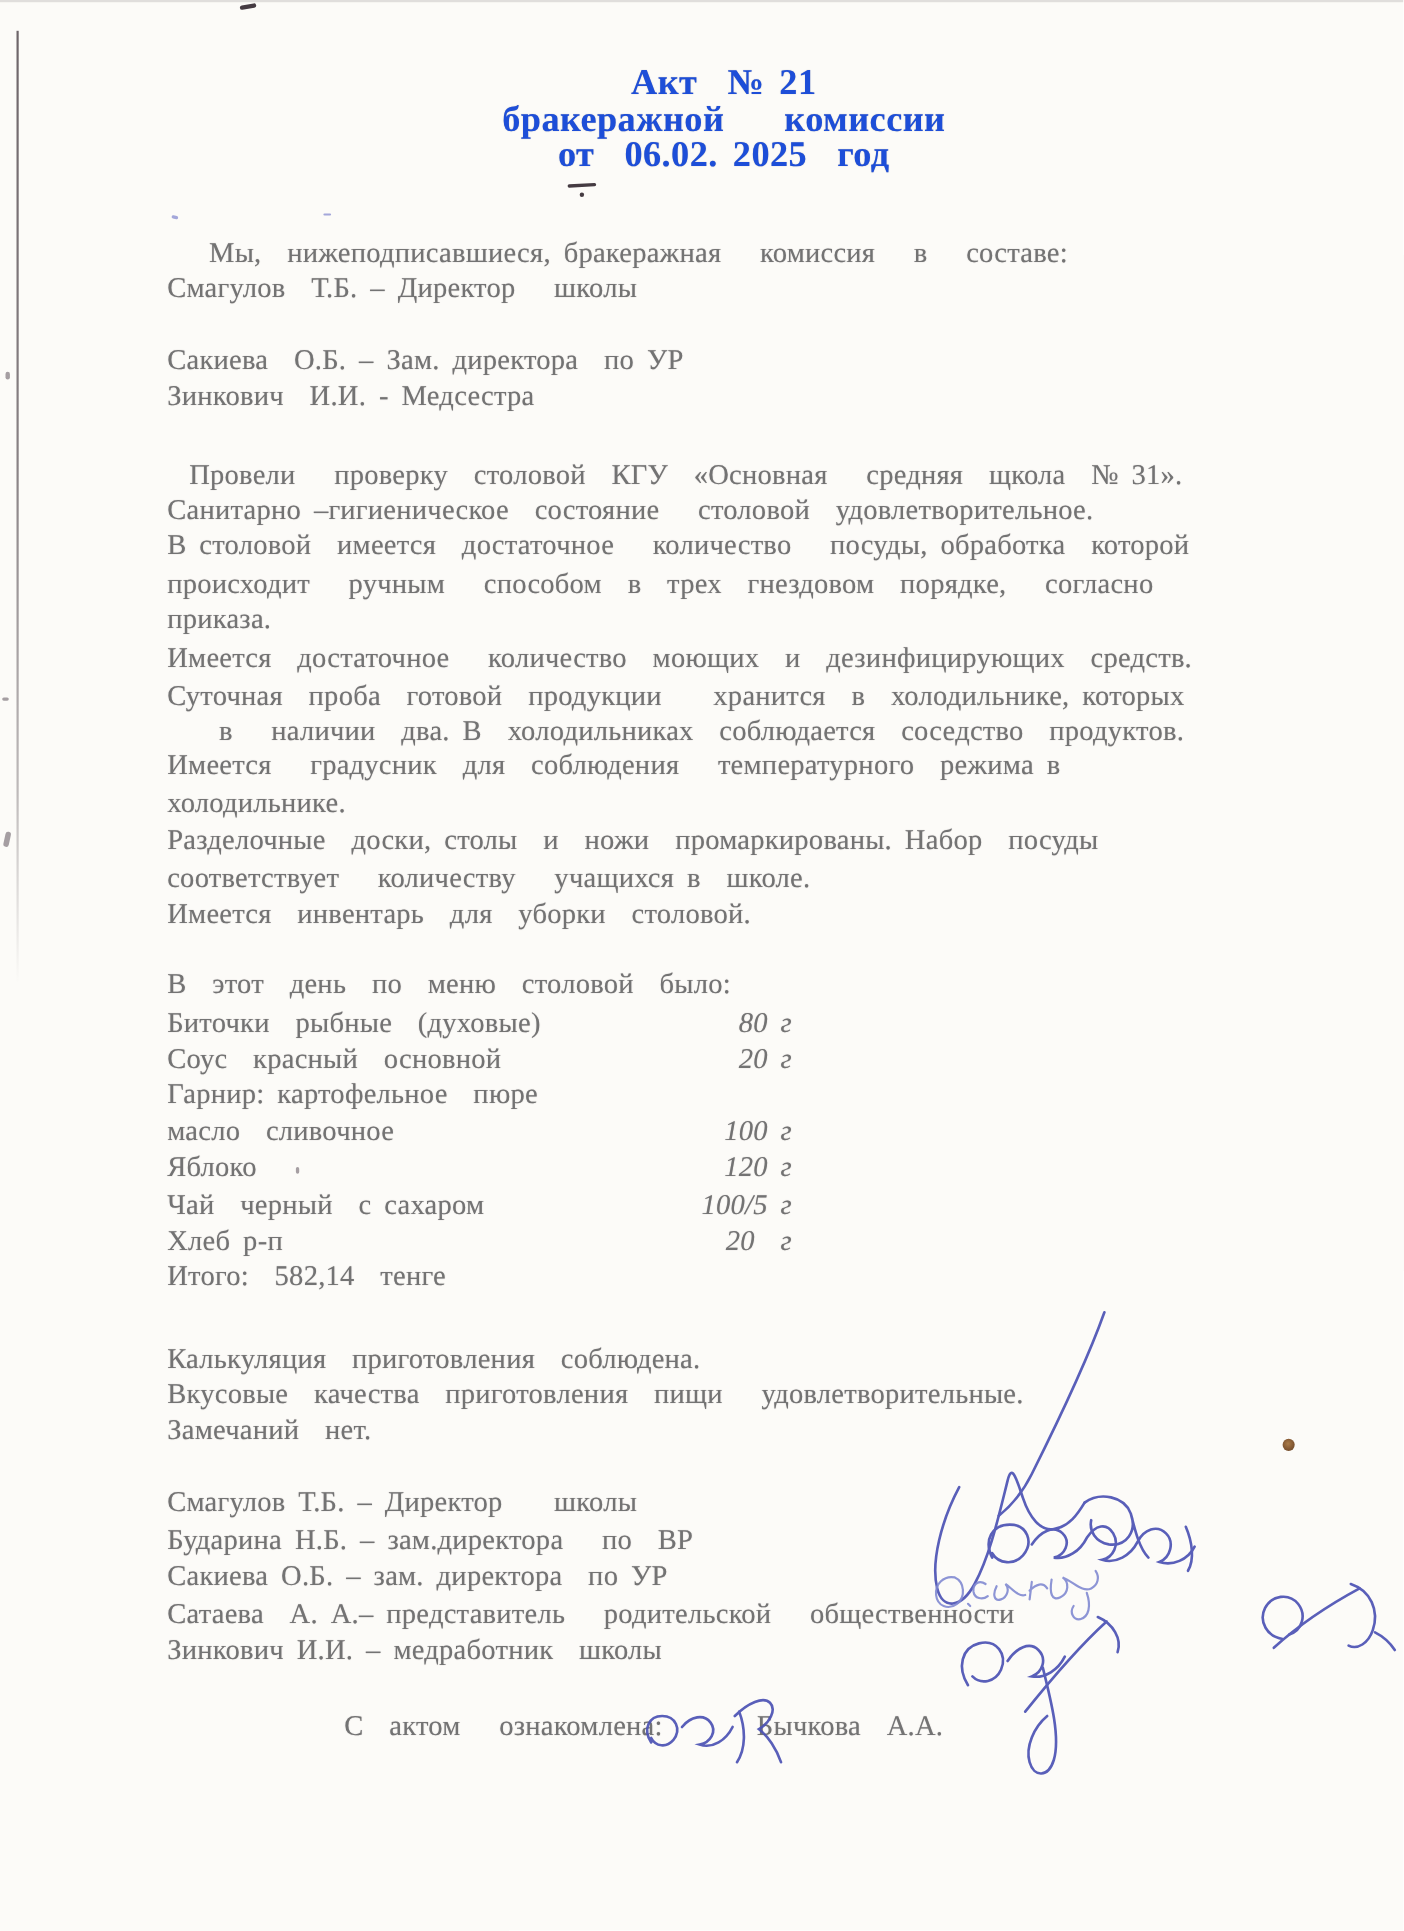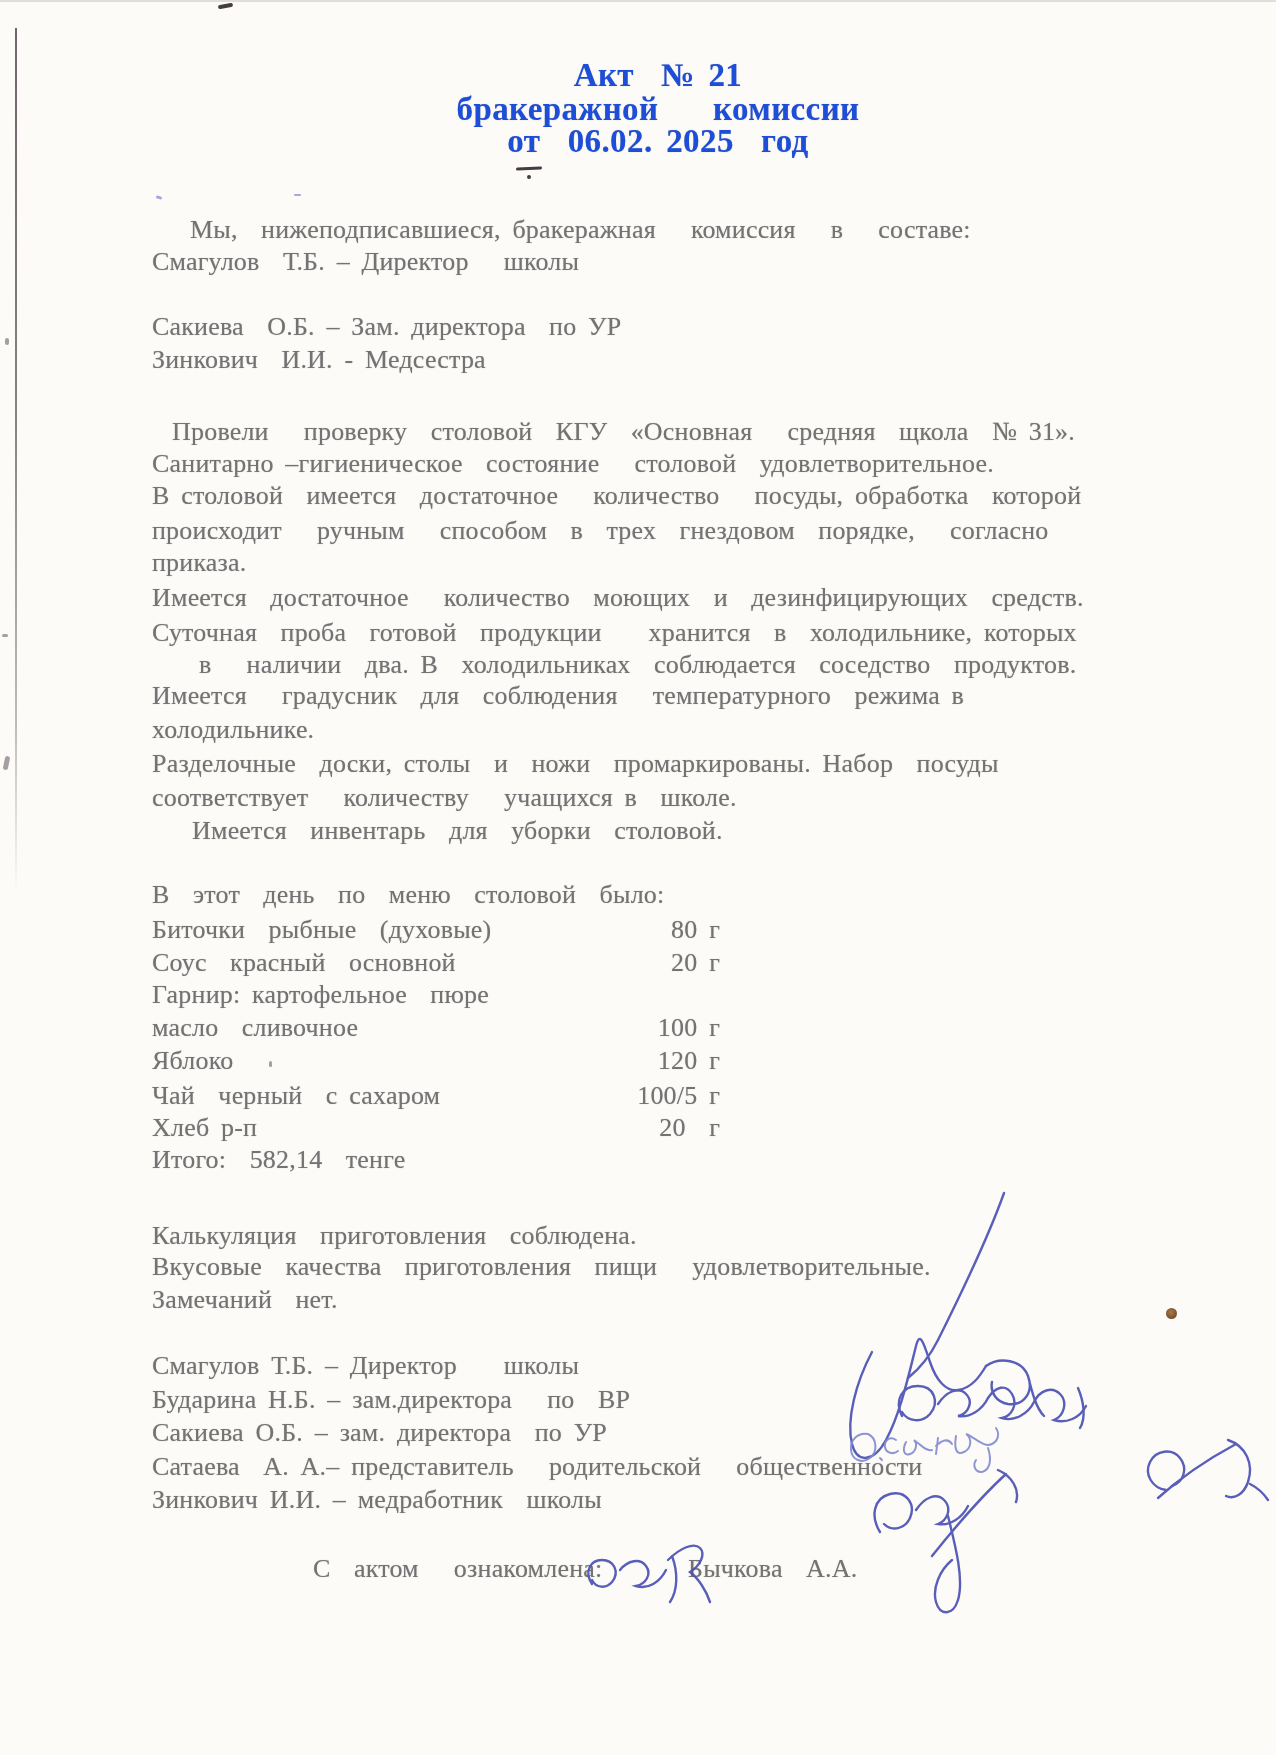--- a/index.html
+++ b/index.html
@@ -3,21 +3,21 @@
 <meta charset="utf-8">
 <style>
   html,body{margin:0;padding:0;background:#ffffff;}
   .page{position:relative;width:1276px;height:1755px;background:#fcfbf8;overflow:hidden;
         font-family:"Liberation Serif",serif;}
   .ln{position:absolute;font-family:"Liberation Serif",serif;font-size:26px;color:#737373;
       white-space:pre;letter-spacing:.2px;word-spacing:5px;line-height:1.1;
       text-shadow:0 0 1px rgba(72,61,68,.38);}
   .ttl{font-weight:700;font-size:33px;left:328px;width:660px;text-align:center;color:#1d4ed8;
        letter-spacing:.4px;}
-  .wt{left:600px;width:120px;text-align:right;}
+  .wt{left:600px;width:120px;text-align:right;font-style:italic;}
   .sig-svg{position:absolute;left:0;top:0;width:1276px;height:1755px;pointer-events:none;}
   
   .edge-top{position:absolute;left:0;top:0;width:1276px;height:2px;background:#c9c7c4;opacity:.55;}
   .scan-line-left{position:absolute;left:15px;top:28px;width:2px;height:866px;
       background:linear-gradient(to bottom,rgba(74,64,70,.8) 0%,rgba(74,64,70,.65) 45%,rgba(74,64,70,.35) 80%,rgba(74,64,70,0) 100%);}
   .mark{position:absolute;background:#453b42;border-radius:2px;}
   .speck-blue{position:absolute;background:#8d92d2;border-radius:2px;opacity:.8;}
   .speck-gray{position:absolute;background:#8f878c;border-radius:2px;opacity:.8;}
   .ink-dot{position:absolute;left:1166px;top:1308px;width:11px;height:11px;border-radius:50%;
       background:radial-gradient(circle at 45% 40%,#a5743f 0%,#7c4f28 55%,#5e3a1c 100%);opacity:.95;}
@@ -53,21 +53,21 @@
   <div class="ln" style="top:482px;left:152px;">В столовой  имеется  достаточное   количество   посуды, обработка  которой</div>
   <div class="ln" style="top:517px;left:152px;">происходит   ручным   способом  в  трех  гнездовом  порядке,   согласно</div>
   <div class="ln" style="top:549px;left:152px;">приказа.</div>
   <div class="ln" style="top:584px;left:152px;">Имеется  достаточное   количество  моющих  и  дезинфицирующих  средств.</div>
   <div class="ln" style="top:619px;left:152px;">Суточная  проба  готовой  продукции    хранится  в  холодильнике, которых</div>
   <div class="ln" style="top:651px;left:152px;margin-left:47px;">в   наличии  два. В  холодильниках  соблюдается  соседство  продуктов.</div>
   <div class="ln" style="top:682px;left:152px;">Имеется   градусник  для  соблюдения   температурного  режима в</div>
   <div class="ln" style="top:716px;left:152px;">холодильнике.</div>
   <div class="ln" style="top:750px;left:152px;">Разделочные  доски, столы  и  ножи  промаркированы. Набор  посуды</div>
   <div class="ln" style="top:784px;left:152px;">соответствует   количеству   учащихся в  школе.</div>
-  <div class="ln" style="top:817px;left:152px;margin-left:40px;">Имеется  инвентарь  для  уборки  столовой.</div>
+  <div class="ln" style="top:817px;left:152px;">Имеется  инвентарь  для  уборки  столовой.</div>
 
   <div class="ln" style="top:881px;left:152px;">В  этот  день  по  меню  столовой  было:</div>
 
   <div class="ln" style="top:916px;left:152px;">Биточки  рыбные  (духовые)</div>
   <div class="ln wt" style="top:916px;">80 г</div>
   <div class="ln" style="top:949px;left:152px;">Соус  красный  основной</div>
   <div class="ln wt" style="top:949px;">20 г</div>
   <div class="ln" style="top:981px;left:152px;">Гарнир: картофельное  пюре</div>
   <div class="ln" style="top:1014px;left:152px;">масло  сливочное</div>
   <div class="ln wt" style="top:1014px;">100 г</div>

